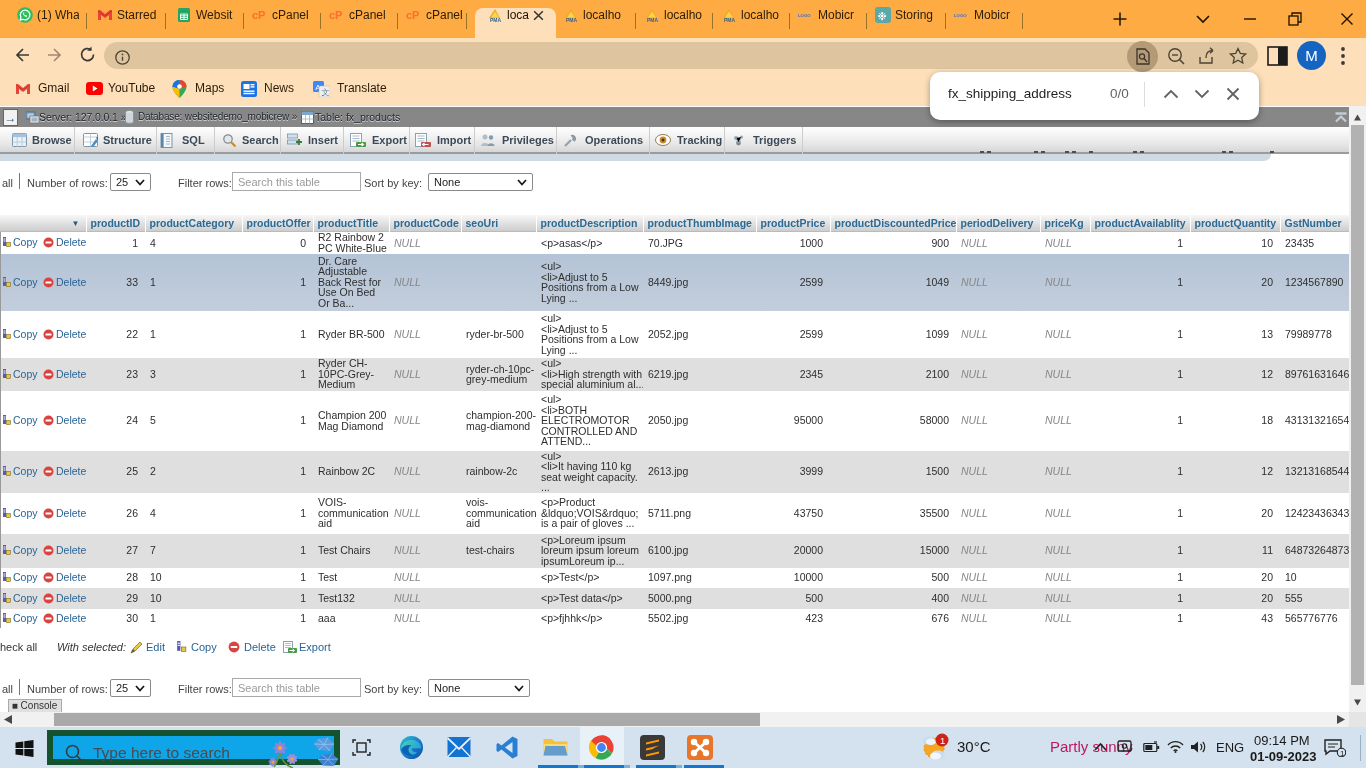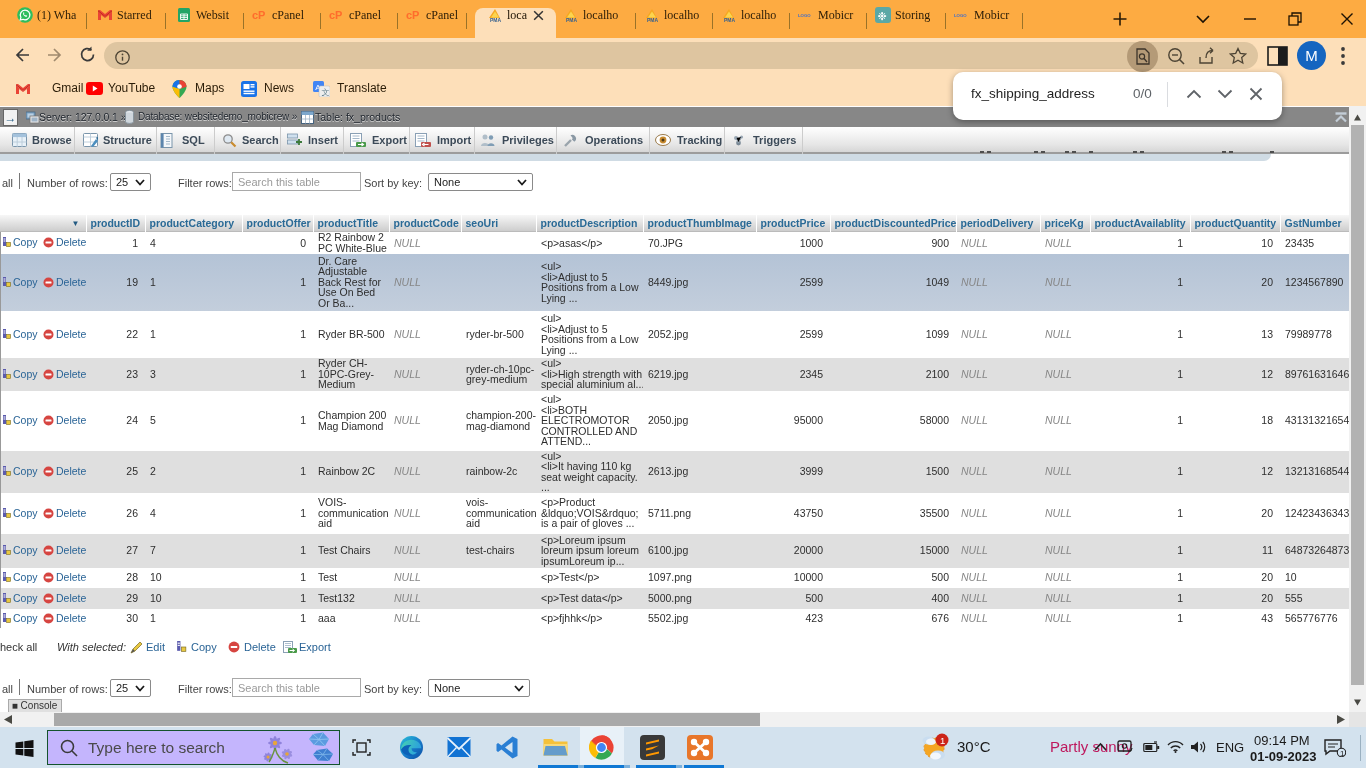--- a/index.html
+++ b/index.html
@@ -5,33 +5,33 @@
 html,body { width:1366px; height:768px; overflow:hidden; }
 body { font-family:"Liberation Sans", sans-serif; }
 #page { position:absolute; top:0; left:0; width:1366px; height:768px; background:#fff; overflow:hidden; }
 .abs { position:absolute; }
 
 
 #tabbar { position:absolute; top:0; left:0; width:1366px; height:38px; background:#fdab42; }
 .tabsep { position:absolute; top:13px; width:1px; height:16px; background:#9a7228; }
 #activetab { position:absolute; top:8px; height:30px; background:#fddfb9; border-radius:8px 8px 0 0; }
 .fav { position:absolute; top:7px; width:16px; height:16px; }
-.tabtitle { position:absolute; top:8px; font-size:12px; color:#2a1c07;font-family:Liberation Serif, serif; }
+.tabtitle { position:absolute; top:8px; font-size:12px; color:#2a1c07; }
 
 
 #toolbar { position:absolute; top:38px; left:0; width:1366px; height:34px; background:#fddfb9; }
 #urlpill { position:absolute; top:4px; left:104px; width:1154px; height:27px; background:#dec5a0; border-radius:14px; }
 .navic { position:absolute; }
 
 
 #bookbar { position:absolute; top:72px; left:0; width:1366px; height:34px; background:#fddfb9; }
 .bm { position:absolute; top:9px; font-size:12px; color:#2a1c07; }
 
 
-#findbar { position:absolute; top:72px; left:930px; width:329px; height:48px; background:#fff; border-radius:10px; box-shadow:0 2px 6px rgba(0,0,0,0.35); z-index:50;margin-left:23px; }
+#findbar { position:absolute; top:72px; left:930px; width:329px; height:48px; background:#fff; border-radius:10px; box-shadow:0 2px 6px rgba(0,0,0,0.35); z-index:50; }
 
 
 #crumb { position:absolute; top:107px; left:0; width:1349px; height:20px; background:#878787; color:#222; font-size:12px; text-shadow:0 1px 0 rgba(255,255,255,0.65); }
 
 
 #menutabs { position:absolute; top:127px; left:0; width:1349px; height:27px; background:linear-gradient(#ffffff, #e6e6e6 70%, #d6d6d6); border-bottom:2px solid #9c9c9c; box-sizing:border-box; }
 .mtxt { position:absolute; top:7px; font-size:11px; font-weight:bold; color:#3c4a58; }
 #blueband { position:absolute; top:154px; left:0; width:1271px; height:7px; background:#cfdbe4; border-radius:0 0 7px 0; }
 
 
@@ -53,21 +53,21 @@
 
 
 #console { position:absolute; top:699px; left:8px; width:54px; height:14px; background:#e0e0e0; border:1px solid #aaa; border-bottom:none; font-size:10px; color:#333; }
 #hscroll { position:absolute; top:712px; left:0; width:1349px; height:15px; background:#f1f1f1; }
 #hthumb { position:absolute; top:713px; left:54px; width:706px; height:13px; background:#a9a9a9; }
 #vscroll { position:absolute; top:106px; left:1349px; width:17px; height:606px; background:#f1f1f1; }
 #vthumb { position:absolute; top:125px; left:1351px; width:13px; height:560px; background:#b2b2b2; }
 
 
 #taskbar { position:absolute; top:727px; left:0; width:1366px; height:41px; background:#d3e2ee; font-size:14px; color:#222; }
-#searchbox { position:absolute; top:3px; left:47px; width:293px; height:35px; background:#c4b5fd; border:1px solid #14532d; }
+#searchbox { position:absolute; top:3px; left:47px; width:293px; height:35px; background:#0ea5e9; border:6px solid #14532d; }
 .underl { position:absolute; top:38px; height:3px; background:#0f78d4; }
 </style></head>
 <body>
 <div id="page">
 
 <div id="tabbar">
   <div id="activetab" style="left:475px; width:81px;"></div>
 
   <svg class="fav" style="left:17px;" viewBox="0 0 16 16">
         <circle cx="8" cy="8" r="7.8" fill="#2ebd5d"></circle>
@@ -219,21 +219,21 @@
         <circle cx="2" cy="17" r="1.9" fill="#3a3a3a"></circle>
       </svg>
 </div>
 
 <div id="bookbar">
   <svg class="abs" style="left:15px; top:9px; width:16px; height:16px;" viewBox="0 0 16 16">
         <path d="M1 13V4.5L8 10l7-5.5V13h-3V8l-4 3-4-3v5z" fill="#ea4335"></path>
         <path d="M1 4.5V3l7 5 7-5v1.5L8 10z" fill="#c5221f"></path>
         <path d="M1 3h2l5 4 5-4h2L8 9z" fill="#ea4335"></path>
       </svg>
-  <span class="bm" style="left:52px;">Gmail</span>
+  <span class="bm" style="left:38px;">Gmail</span>
   <svg class="abs" style="left:86px; top:10px; width:17px; height:13px;" viewBox="0 0 17 13">
         <rect width="17" height="13" rx="3.2" fill="#f00"></rect>
         <path d="M6.8 3.5 L11.5 6.5 L6.8 9.5 Z" fill="#fff"></path>
       </svg>
   <span class="bm" style="left:108px;">YouTube</span>
   <svg class="abs" style="left:172px; top:8px; width:15px; height:18px;" viewBox="0 0 15 18">
         <path d="M7.5 0 C3.3 0 0.5 3 0.5 6.8 C0.5 11.8 7.5 18 7.5 18 S14.5 11.8 14.5 6.8 C14.5 3 11.7 0 7.5 0 Z" fill="#34a853"></path>
         <path d="M7.5 0 C3.3 0 0.5 3 0.5 6.8 L7.5 9 Z" fill="#1a73e8"></path>
         <path d="M14.5 6.8 C14.5 3 11.7 0 7.5 0 L7.5 9 Z" fill="#ea4335"></path>
         <path d="M0.5 6.8 C0.5 11.8 7.5 18 7.5 18 L7.5 9 Z" fill="#fbbc04"></path>
@@ -483,21 +483,21 @@
                 <rect x="4.5" y="5.5" width="4" height="4" fill="#e8c840" stroke="#7a6a20" stroke-width="0.6"></rect>
               </svg>
               <span class="lnk" style="position:absolute; left:13px; top:0;">Copy</span>
               <svg style="position:absolute; left:43px; top:0; width:11px; height:11px;" viewBox="0 0 11 11">
                 <circle cx="5.5" cy="5.5" r="5" fill="#d64541"></circle>
                 <rect x="2.5" y="4.5" width="6" height="2" rx="0.5" fill="#fff"></rect>
               </svg>
               <span class="lnk" style="position:absolute; left:56px; top:0;">Delete</span>
             </div>
           </td>
-          <td class="num">19</td>
+          <td class="num">33</td>
           <td>1</td>
           <td class="num">1</td>
           <td>Dr. Care<br>Adjustable<br>Back Rest for<br>Use On Bed<br>Or Ba...</td>
           <td class="nul">NULL</td>
           <td></td>
           <td>&lt;ul&gt;<br>&lt;li&gt;Adjust to 5<br>Positions from a Low<br>Lying ...</td>
           <td>8449.jpg</td>
           <td class="num">2599</td>
           <td class="num">1049</td>
           <td class="nul">NULL</td>

